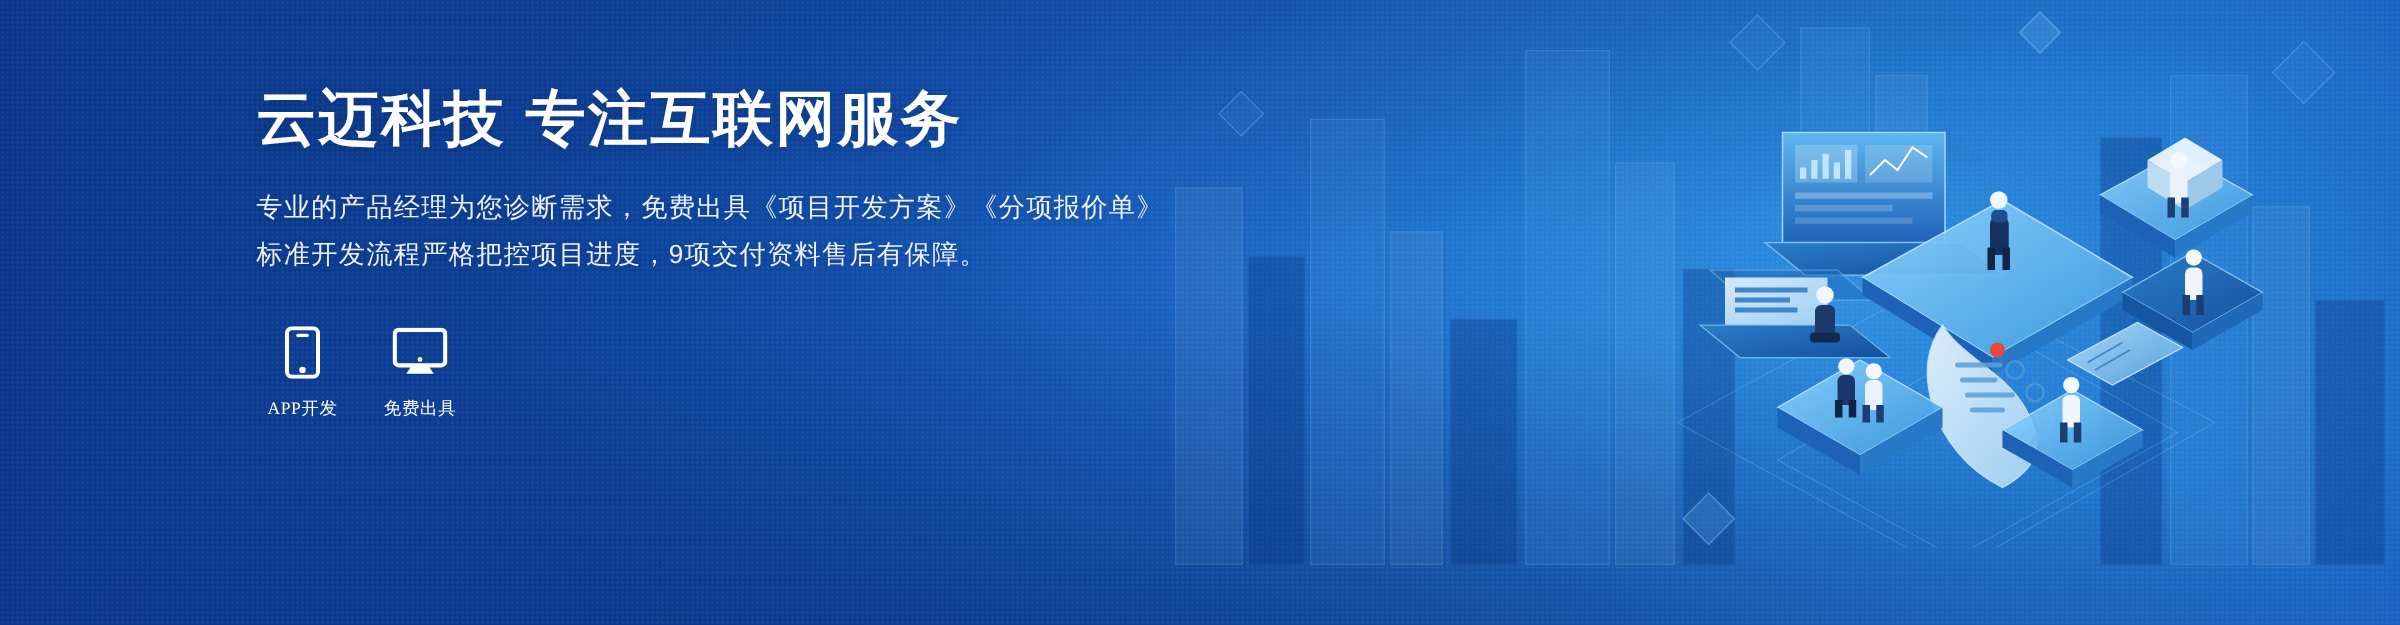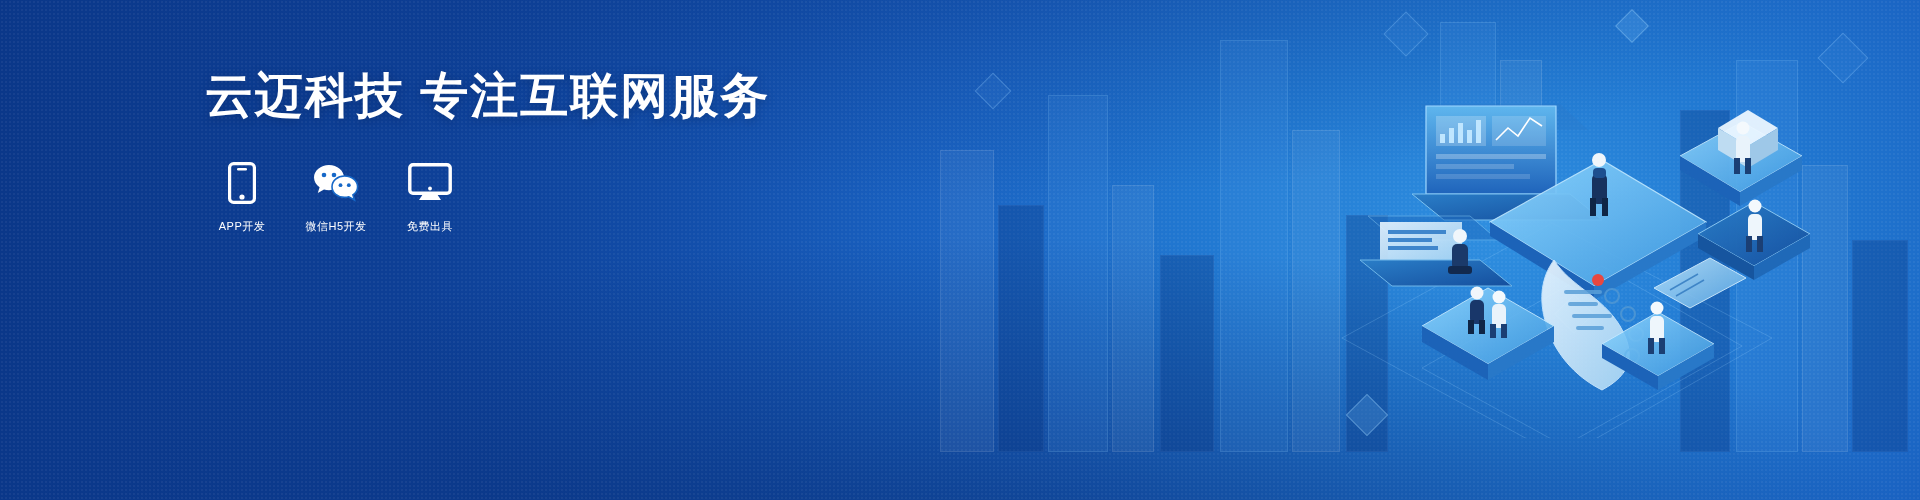--- a/index.html
+++ b/index.html
@@ -86,25 +86,26 @@
     margin-top: 38px;
   }
   .service { width: 74px; text-align: center; margin-right: 20px; }
   .svc-icon {
     height: 44px;
     display: flex; align-items: center; justify-content: center;
     margin-bottom: 14px;
   }
   .svc-icon svg { display: block; }
   .svc-label {
-    font-size: 11px;
+    font-size: 14px;
     color: #ffffff;
     letter-spacing: 0.5px;
     white-space: nowrap;
     font-weight: 400;
+    font-family: Liberation Serif, serif;
   }
 
   
   .illus { position: absolute; right: 58px; top: 8px; width: 560px; height: 430px; }
 </style>
 </head>
 <body>
 
 <div id="banner">
 
@@ -309,51 +310,39 @@
         <rect x="346" y="330" width="6" height="16" fill="#1b3f74"></rect>
         <rect x="357" y="330" width="6" height="16" fill="#1b3f74"></rect>
       </g>
     </svg>
   </div>
 
   <div class="content">
 
     <h1 class="headline">云迈科技 专注互联网服务</h1>
 
+    <div class="subtitle">
+      <div class="sub-line">专业的产品经理为您诊断需求，免费出具《项目开发方案》《分项报价单》</div>
+      <div class="sub-line">标准开发流程严格把控项目进度，9项交付资料售后有保障。</div>
+    </div>
 
     <div class="services">
 
       <div class="service">
         <div class="svc-icon">
           <svg width="28" height="42" viewBox="0 0 28 42" xmlns="http://www.w3.org/2000/svg">
             <rect x="1.6" y="1.6" width="24.8" height="38.8" rx="4" fill="none" stroke="#ffffff" stroke-width="3.2"></rect>
             <rect x="9" y="6" width="10" height="2.6" rx="1.3" fill="#ffffff"></rect>
             <circle cx="14" cy="35" r="2.6" fill="#ffffff"></circle>
           </svg>
         </div>
         <div class="svc-label">APP开发</div>
       </div>
 
 
-      <div class="service">
-        <div class="svc-icon">
-          <svg width="46" height="40" viewBox="0 0 46 40" xmlns="http://www.w3.org/2000/svg">
-            <path d="M16 2 C 7.7 2, 1 7.6, 1 14.5 C 1 18.4, 3.2 21.9, 6.6 24.2 L 4.8 30 L 11 26.6
-                     C 12.6 27, 14.3 27.2, 16 27.2 C 24.3 27.2, 31 21.5, 31 14.6 C 31 7.6, 24.3 2, 16 2 Z" fill="#ffffff"></path>
-            <circle cx="11" cy="12" r="2.3" fill="#1668c8"></circle>
-            <circle cx="21" cy="12" r="2.3" fill="#1668c8"></circle>
-            <path d="M31.5 13 C 24.6 13, 19 17.8, 19 23.7 C 19 29.6, 24.6 34.4, 31.5 34.4
-                     C 33 34.4, 34.5 34.2, 35.8 33.8 L 41.5 37 L 39.9 31.9
-                     C 42.8 29.9, 44.6 27, 44.6 23.7 C 44.6 17.8, 38.9 13, 31.5 13 Z" fill="#ffffff" stroke="#1668c8" stroke-width="1.6"></path>
-            <circle cx="27.5" cy="22.2" r="1.9" fill="#1668c8"></circle>
-            <circle cx="35.8" cy="22.2" r="1.9" fill="#1668c8"></circle>
-          </svg>
-        </div>
-        <div class="svc-label">微信H5开发</div>
-      </div>
 
       <div class="service">
         <div class="svc-icon">
           <svg width="44" height="40" viewBox="0 0 44 40" xmlns="http://www.w3.org/2000/svg">
             <rect x="1.8" y="1.8" width="40.4" height="28.4" rx="3.2" fill="none" stroke="#ffffff" stroke-width="3.4"></rect>
             <circle cx="22" cy="25.5" r="1.9" fill="#ffffff"></circle>
             <path d="M15 31 L 29 31 L 33 37 L 11 37 Z" fill="#ffffff"></path>
           </svg>
         </div>
         <div class="svc-label">免费出具</div>

